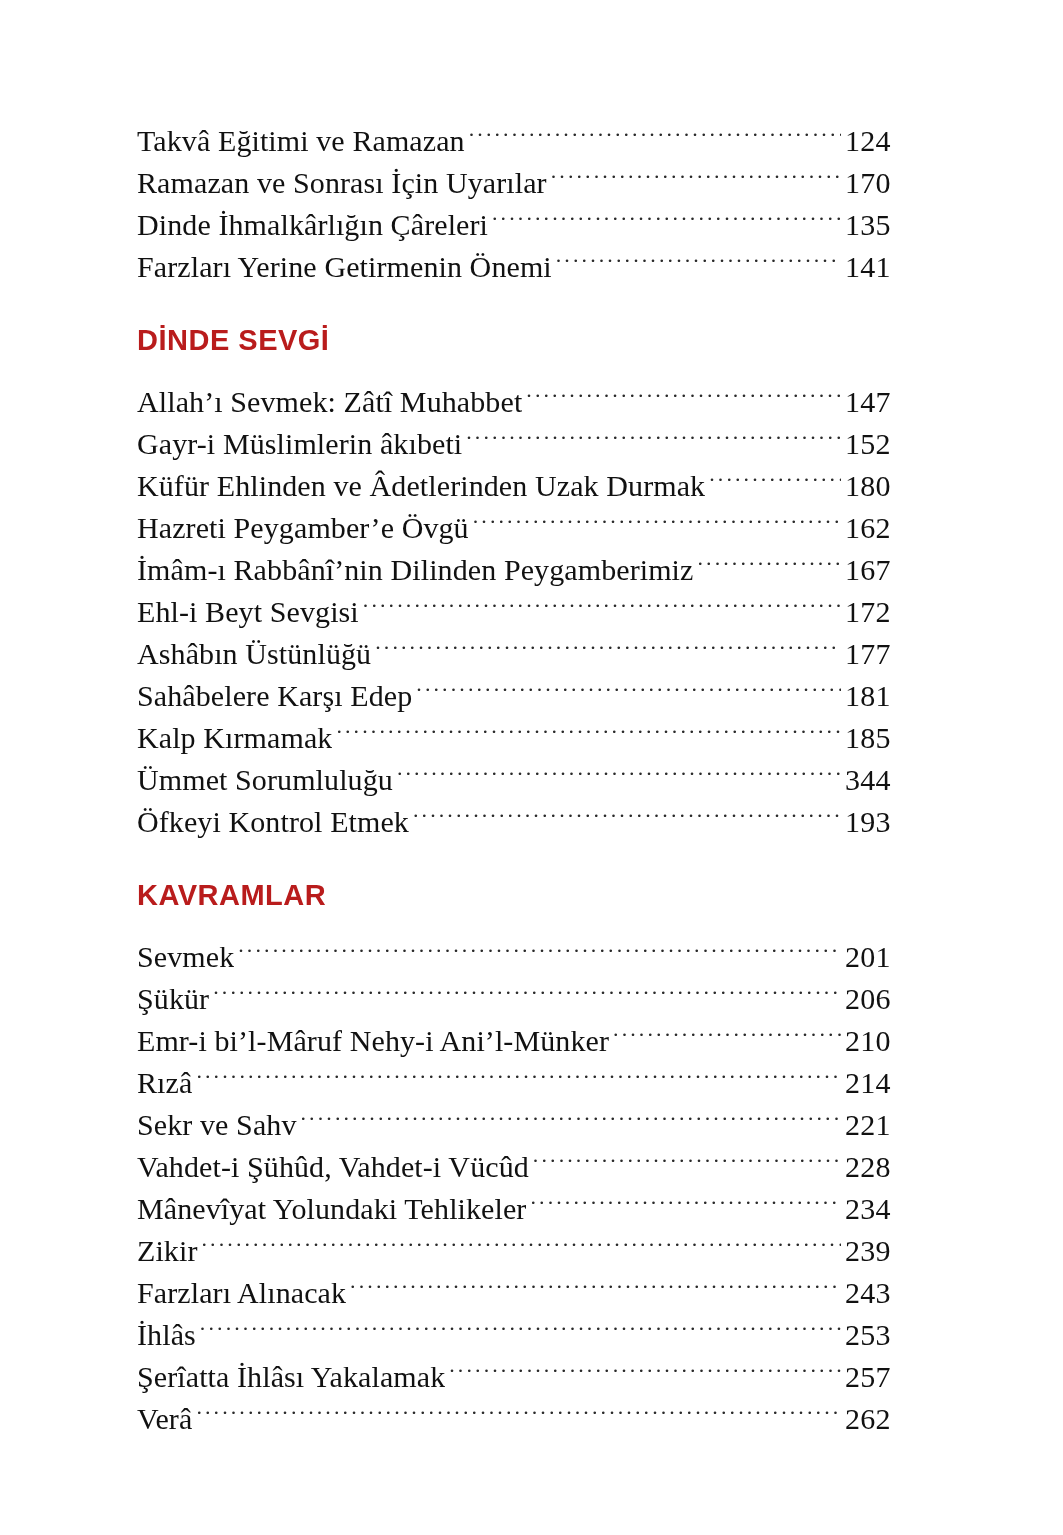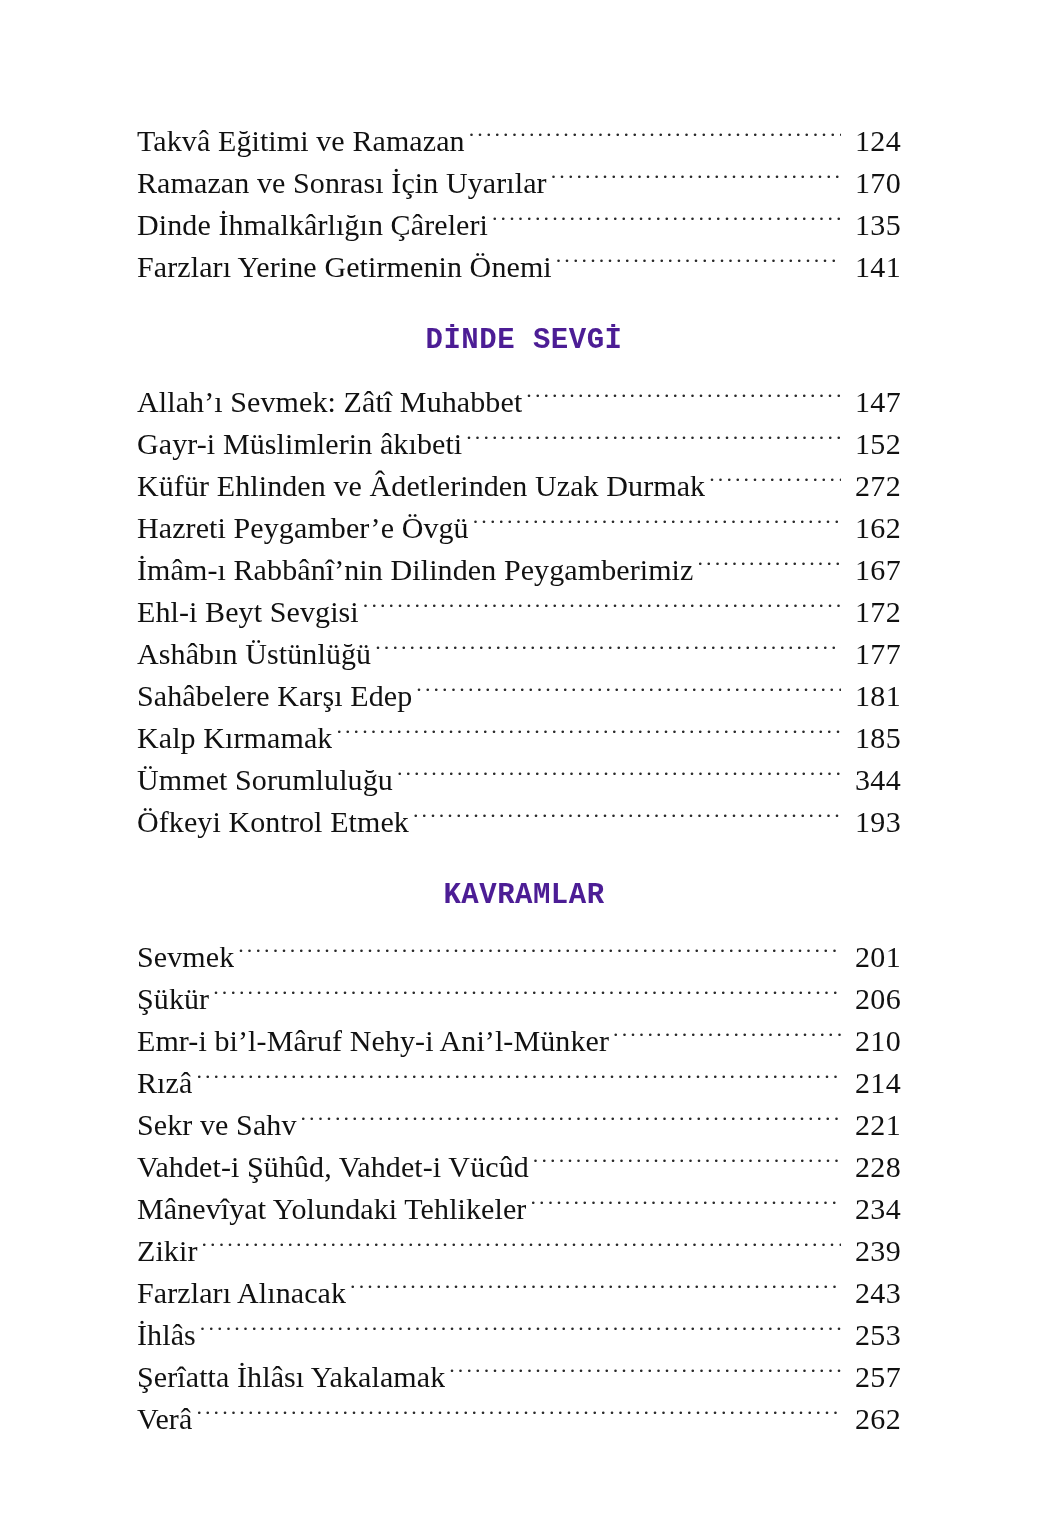--- a/index.html
+++ b/index.html
@@ -19,26 +19,25 @@
   }
   .toc {
     position: absolute;
     left: 137px;
     top: 104px;
     width: 774px;
   }
 
   
   .section-heading {
-    text-align: center;
-    font-family: Liberation Mono, monospace;
+    font-family: Liberation Sans, sans-serif;
     font-weight: bold;
     font-size: 29px;
     letter-spacing: 0.5px;
-    color: #4c1d95;
+    color: #b91c1c;
     line-height: 1;
   }
   .heading-block {
     padding-top: 38px;
     padding-bottom: 26px;
   }
 
   
   .entry {
     display: flex;
@@ -70,21 +69,21 @@
     left: 0;
     bottom: 0.06em;
     font-size: 22px;
     letter-spacing: 3.1px;
     color: #2a2a2a;
     white-space: nowrap;
   }
   .entry-page {
     flex: 0 0 auto;
     width: 66px;
-    text-align: center;
+    text-align: left;
     font-size: 30px;
     color: #111111;
     letter-spacing: 0.3px;
   }
 </style>
 </head>
 <body>
 
 <div class="page">
   <div class="toc" id="toc-root">
@@ -117,21 +116,21 @@
         <span class="entry-page">147</span>
       </div>
       <div class="entry">
         <span class="entry-title">Gayr-i Müslimlerin âkıbeti</span>
         <span class="entry-leader"></span>
         <span class="entry-page">152</span>
       </div>
       <div class="entry">
         <span class="entry-title">Küfür Ehlinden ve Âdetlerinden Uzak Durmak</span>
         <span class="entry-leader"></span>
-        <span class="entry-page">272</span>
+        <span class="entry-page">180</span>
       </div>
       <div class="entry">
         <span class="entry-title">Hazreti Peygamber’e Övgü</span>
         <span class="entry-leader"></span>
         <span class="entry-page">162</span>
       </div>
       <div class="entry">
         <span class="entry-title">İmâm-ı Rabbânî’nin Dilinden Peygamberimiz</span>
         <span class="entry-leader"></span>
         <span class="entry-page">167</span>

